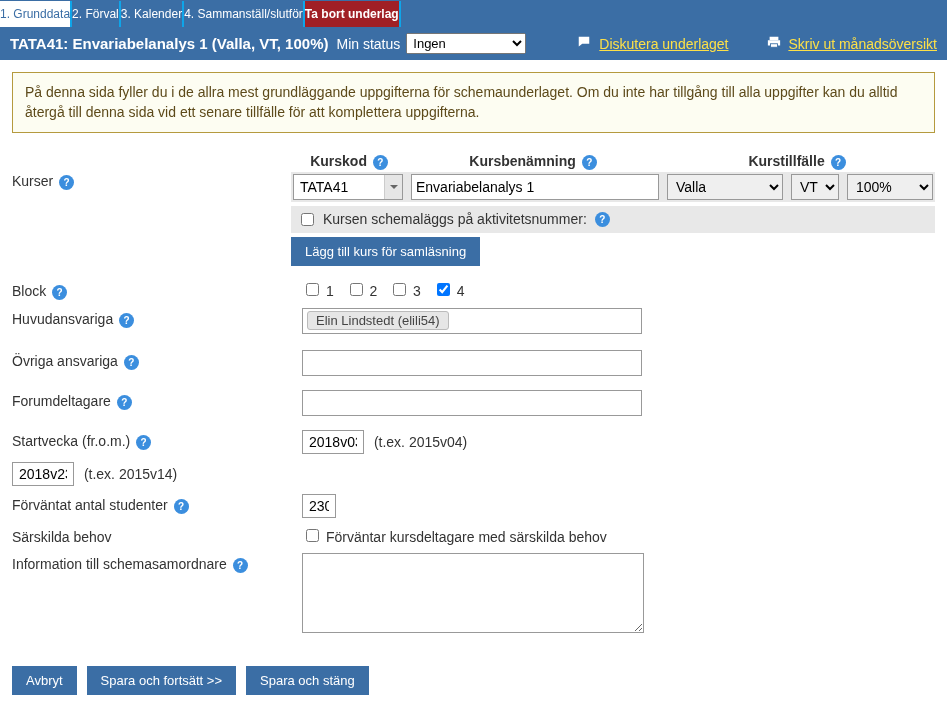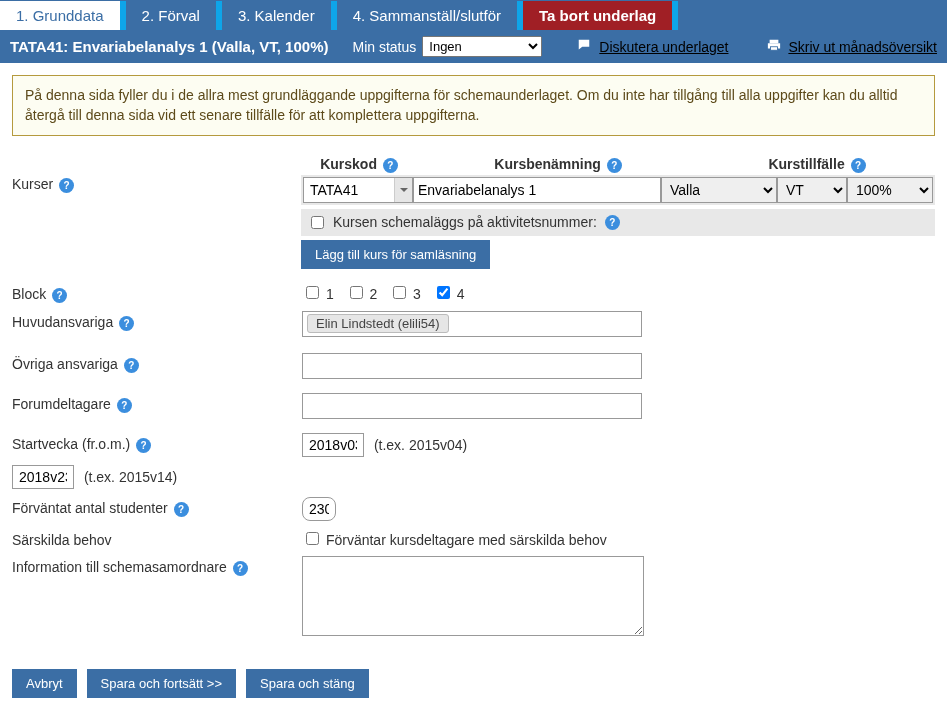--- a/index.html
+++ b/index.html
@@ -9,25 +9,25 @@
     font-size: 14px;
     color: #333;
     background: #fff;
   }
   .topbar {
     display: flex;
     background: #3b6ea5;
     border-top: 1px solid #3b6ea5;
   }
   .tab {
-    padding: 6px 16px;
-    color: #fff;
-    border-right: 6px solid #0ea5e9;
+    padding: 6px 0;
+    color: #fff;
+    border-right: 2px solid #0ea5e9;
     cursor: pointer;
-    font-size: 15px;
+    font-size: 12px;
   }
   .tab.active {
     background: #fff;
     color: #3b6ea5;
   }
   .tab.danger {
     background: #a01f25;
     color: #fff;
     font-weight: bold;
   }
@@ -42,21 +42,21 @@
   .subbar .title {
     font-weight: bold;
     font-size: 15px;
   }
   .subbar select {
     font-size: 13px;
     padding: 1px 2px;
     min-width: 120px;
   }
   .subbar a {
-    color: #000000;
+    color: #fde047;
     text-decoration: underline;
   }
   .subbar .spacer { width: 30px; }
   .content { padding: 12px; }
   .infobox {
     border: 1px solid #b59a3e;
     background: #fdfdf2;
     padding: 10px 12px;
     color: #5d4a1a;
     line-height: 1.4;
@@ -85,30 +85,30 @@
     background: #3b8ede;
     color: #fff;
     font-size: 10px;
     font-weight: bold;
     vertical-align: middle;
     margin-left: 2px;
     cursor: pointer;
   }
   .course-head {
     display: flex;
-    gap: 15px;
+    gap: 0;
     margin-bottom: 2px;
   }
   .course-head .col {
     font-weight: bold;
     text-align: center;
   }
   .course-inputs {
     display: flex;
-    gap: 0;
+    gap: 8px;
     margin-bottom: 4px;
     background: #e8e8e8;
     padding: 2px;
   }
   .course-inputs input, .course-inputs select {
     font-size: 14px;
     padding: 3px 4px;
     border: 1px solid #999;
   }
   .kurskod-wrap {
@@ -190,21 +190,21 @@
   }
   textarea {
     border: 1px solid #999;
     width: 342px;
     height: 80px;
     resize: vertical;
     font-family: inherit;
     font-size: 14px;
     padding: 4px;
   }
-  .sub-status { display:flex; align-items:center; gap:6px; margin-left:20px;}
+  .sub-status { display:flex; align-items:center; gap:6px; margin-left:4px;}
   .link-icon { margin-right:4px; }
 </style>
 </head>
 <body>
 
 <div class="topbar">
   <div class="tab active">1. Grunddata</div>
   <div class="tab">2. Förval</div>
   <div class="tab">3. Kalender</div>
   <div class="tab">4. Sammanställ/slutför</div>
@@ -263,21 +263,21 @@
             <span class="help">?</span>
           </div>
         </div>
         <div class="course-inputs">
           <div class="kurskod-wrap">
             <input type="text" value="TATA41" style="">
             <div class="dd-btn"></div>
           </div>
           <input type="text" style="width: 248px;" value="Envariabelanalys 1">
           <select style="width:116px"><option>Valla</option></select>
-          <select style="width:70px"><option>VT</option></select>
+          <select style="width:48px"><option>VT</option></select>
           <select style="width:86px"><option>100%</option></select>
         </div>
         <div class="schedule-line">
           <input type="checkbox" style="">
           <span>Kursen schemaläggs på aktivitetsnummer:</span>
           <span class="help">?</span>
         </div>
         <button class="btn">Lägg till kurs för samläsning</button>
       </div>
     </div>
@@ -338,21 +338,21 @@
         <span class="hint">(t.ex. 2015v14)</span>
       </div>
     </div>
 
     <div class="row">
       <div class="left-label">
         <span>Förväntat antal studenter</span>
         <span class="help">?</span>
       </div>
       <div>
-        <input class="smallinput" style="width: 34px; border-radius: 8px;" value="230">
+        <input class="smallinput" style="width: 34px;" value="230">
       </div>
     </div>
 
     <div class="row">
       <div class="left-label">
         <span>Särskilda behov</span>
       </div>
       <div>
         <label>
           <input type="checkbox" style="">

